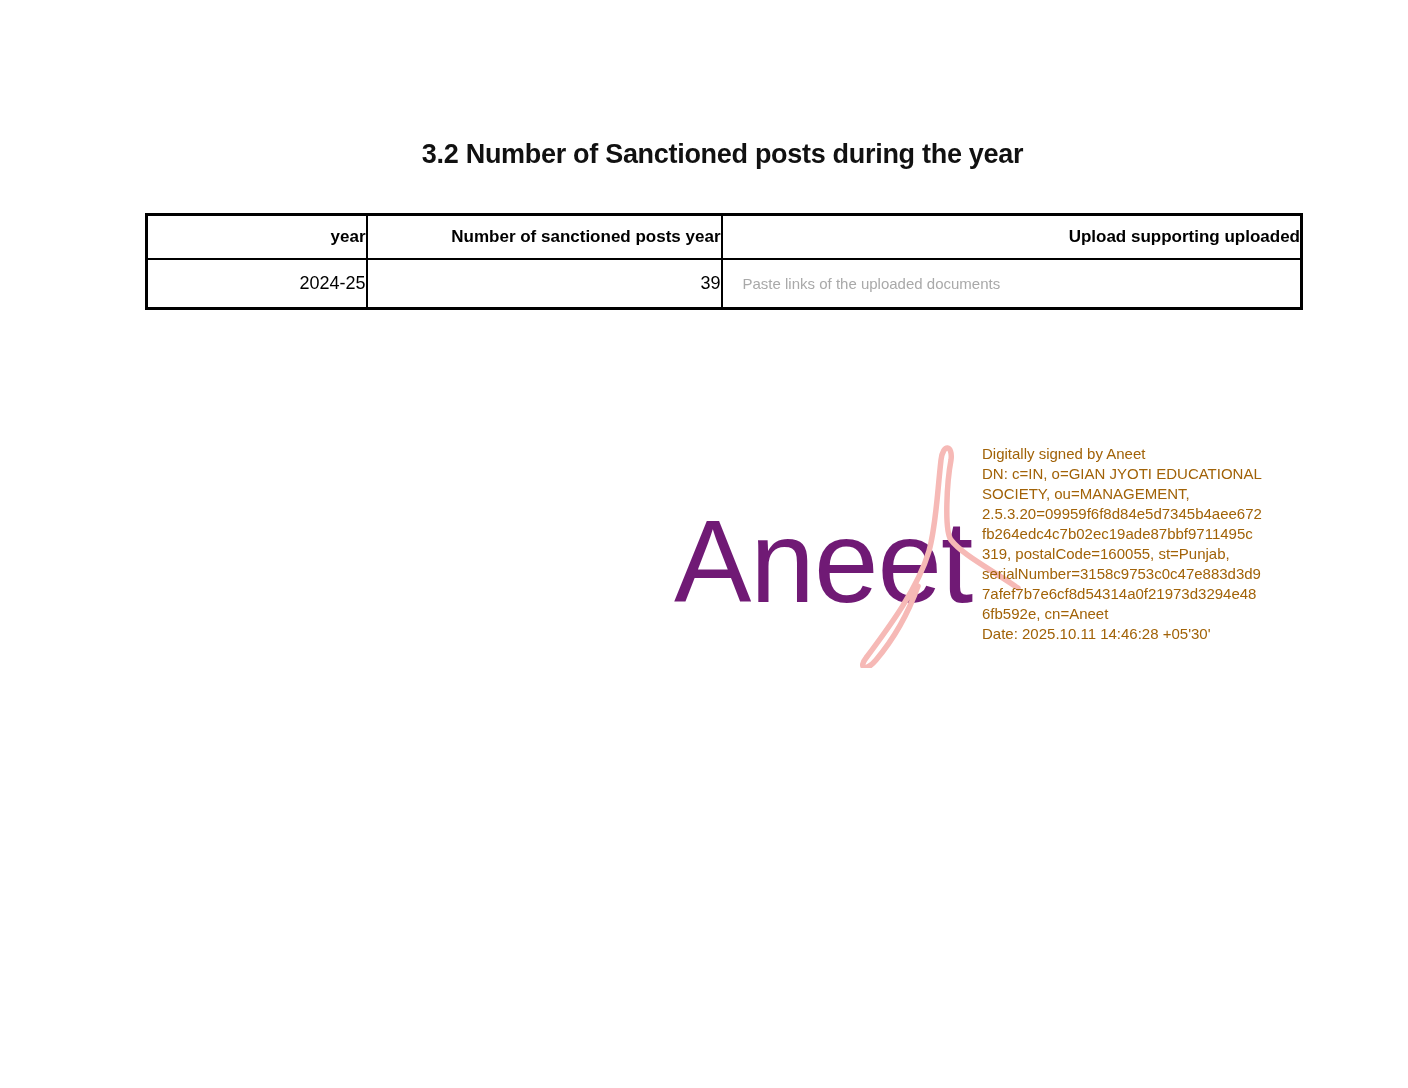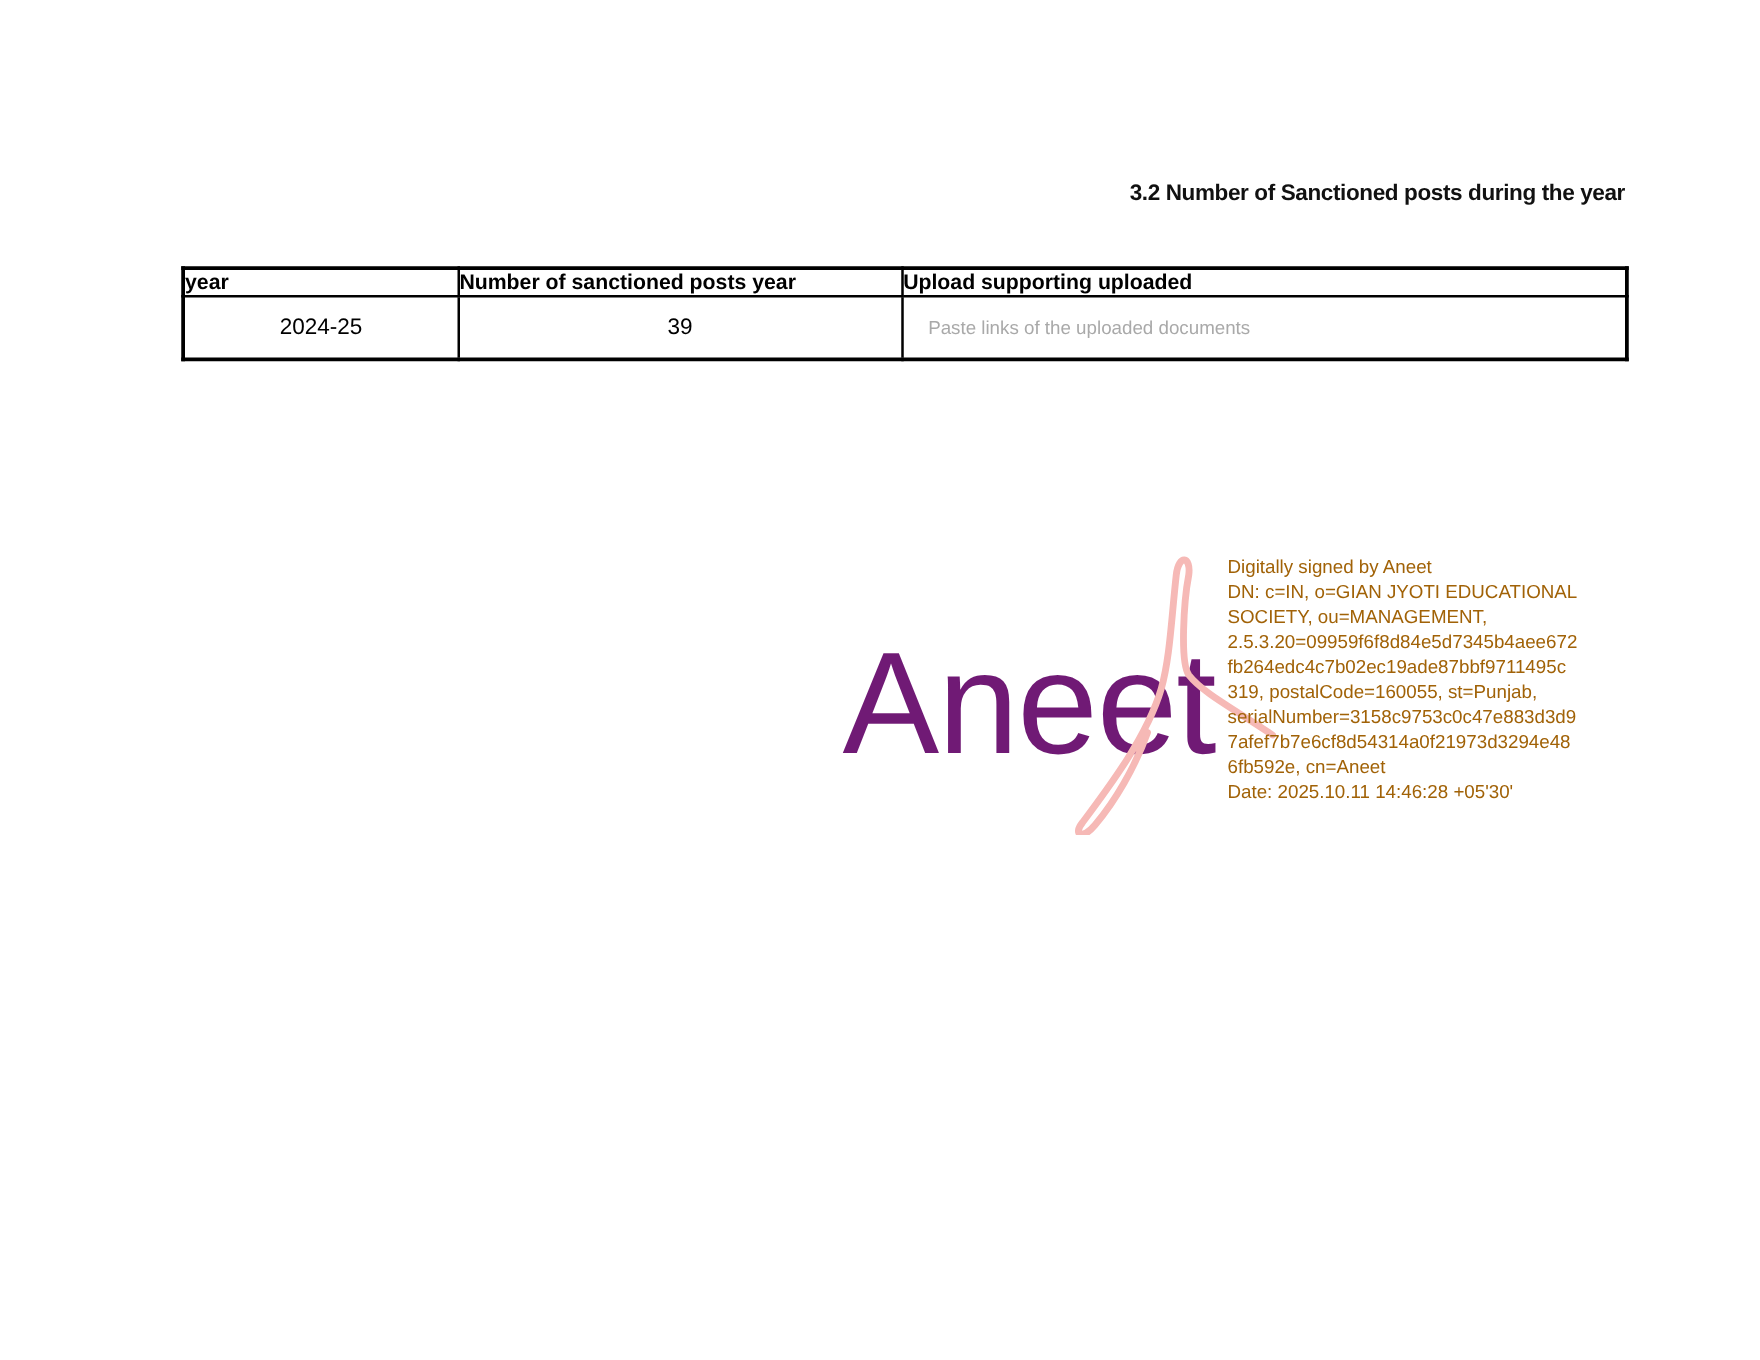--- a/index.html
+++ b/index.html
@@ -13,22 +13,22 @@
     position: relative;
     overflow: hidden;
   }
 
   .doc-title {
     position: absolute;
     top: 137px;
     left: 145px;
     width: 1155px;
     margin: 0;
-    text-align: right;
-    font-size: 18px;
+    text-align: center;
+    font-size: 27px;
     line-height: 34px;
     font-weight: 700;
     letter-spacing: -0.3px;
     color: #111111;
   }
 
   table.posts-table {
     position: absolute;
     top: 213px;
     left: 145px;
@@ -37,30 +37,30 @@
     table-layout: fixed;
     border: 3px solid #000000;
   }
   .posts-table th,
   .posts-table td {
     border: 2px solid #000000;
     padding: 0;
     overflow: hidden;
   }
   .posts-table th {
-    height: 22px;
+    height: 44px;
     font-size: 17px;
     font-weight: 700;
-    text-align: left;
+    text-align: right;
     color: #000000;
   }
   .posts-table td {
     height: 50px;
     font-size: 18px;
-    text-align: center;
+    text-align: right;
     vertical-align: middle;
     color: #000000;
   }
   .posts-table td.upload-cell {
     text-align: left;
     padding-left: 20px;
     cursor: text;
   }
   .upload-cell .placeholder {
     font-size: 15px;

